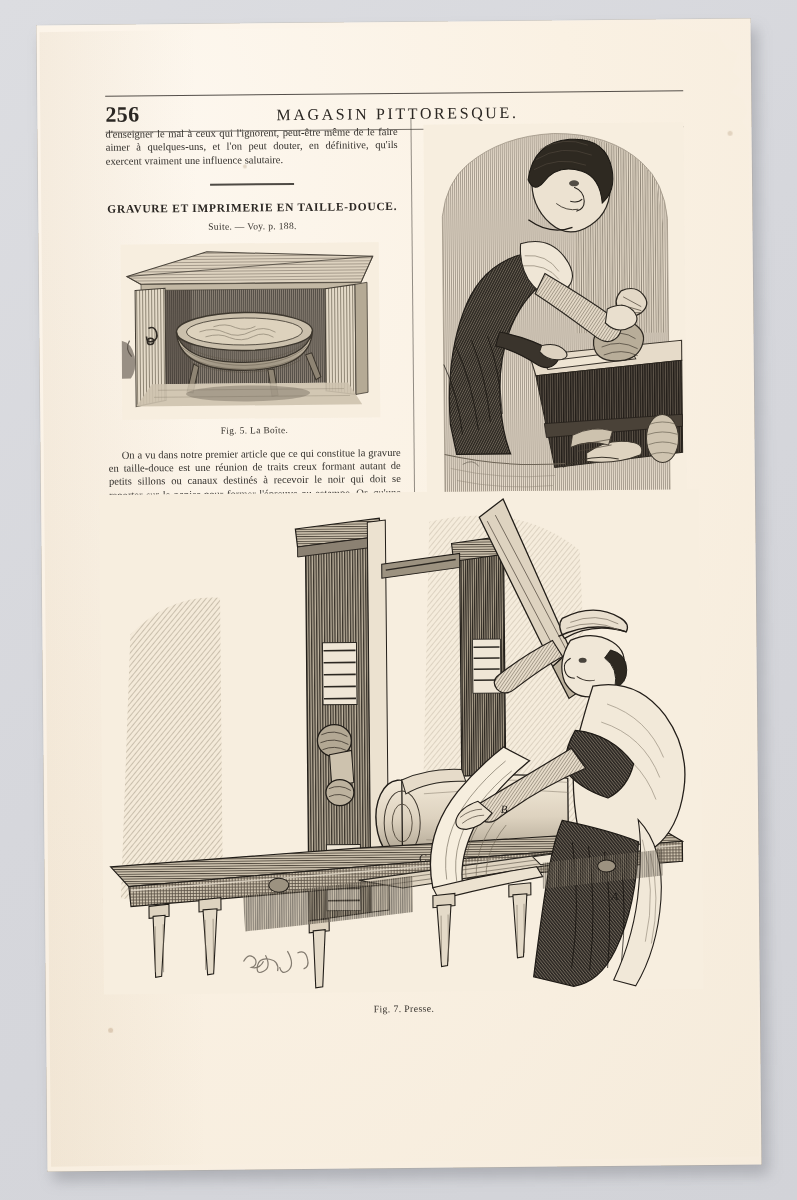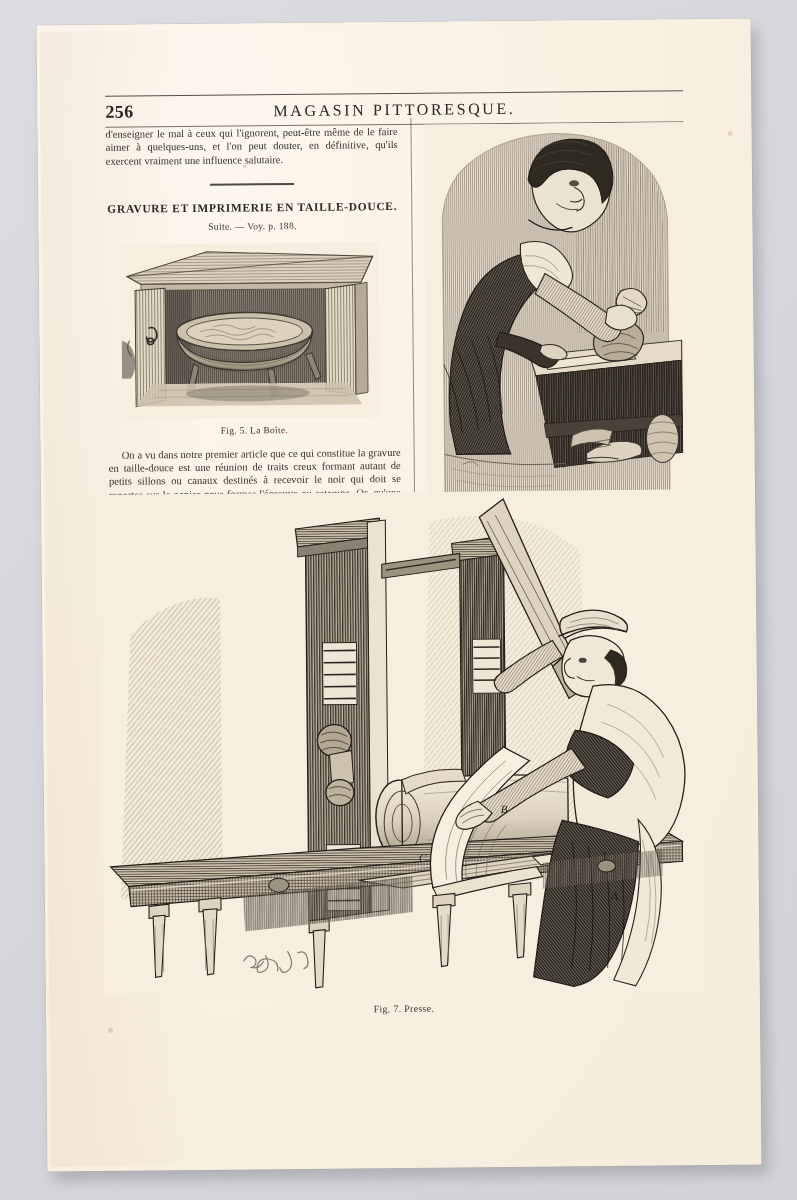--- a/index.html
+++ b/index.html
@@ -43,21 +43,21 @@
       radial-gradient(ellipse at 20% 10%, #fdf7ee 0%, #faf1e3 48%, #f5ebdb 100%);
   }
   .foxing{position:absolute;border-radius:50%;pointer-events:none;}
   .content{position:absolute;left:0;top:0;width:714px;height:1146px;}
 
   
   .rule{height:1px;background:#2f2b27;opacity:.82;}
   .rule.thin{height:1px;opacity:.65;}
   .head-wrap{position:absolute;left:68px;top:71px;width:578px;}
   .head-row{display:flex;align-items:baseline;padding:5px 0 4px;}
-  .folio{font-size:18px;font-weight:700;color:#2b2723;letter-spacing:.4px;}
+  .folio{font-size:22px;font-weight:700;color:#2b2723;letter-spacing:.4px;}
   .journal-title{
     flex:1;text-align:center;font-size:16px;color:#2b2723;
     letter-spacing:2.6px;font-weight:400;
     margin-right:28px;
   }
   
   .col-rule{position:absolute;left:373px;top:96px;width:1px;height:455px;
      background:#3a3631;opacity:.55;}
   .colL{position:absolute;left:68px;top:103px;width:292px;}
   .colR{position:absolute;left:386px;top:103px;width:260px;}

